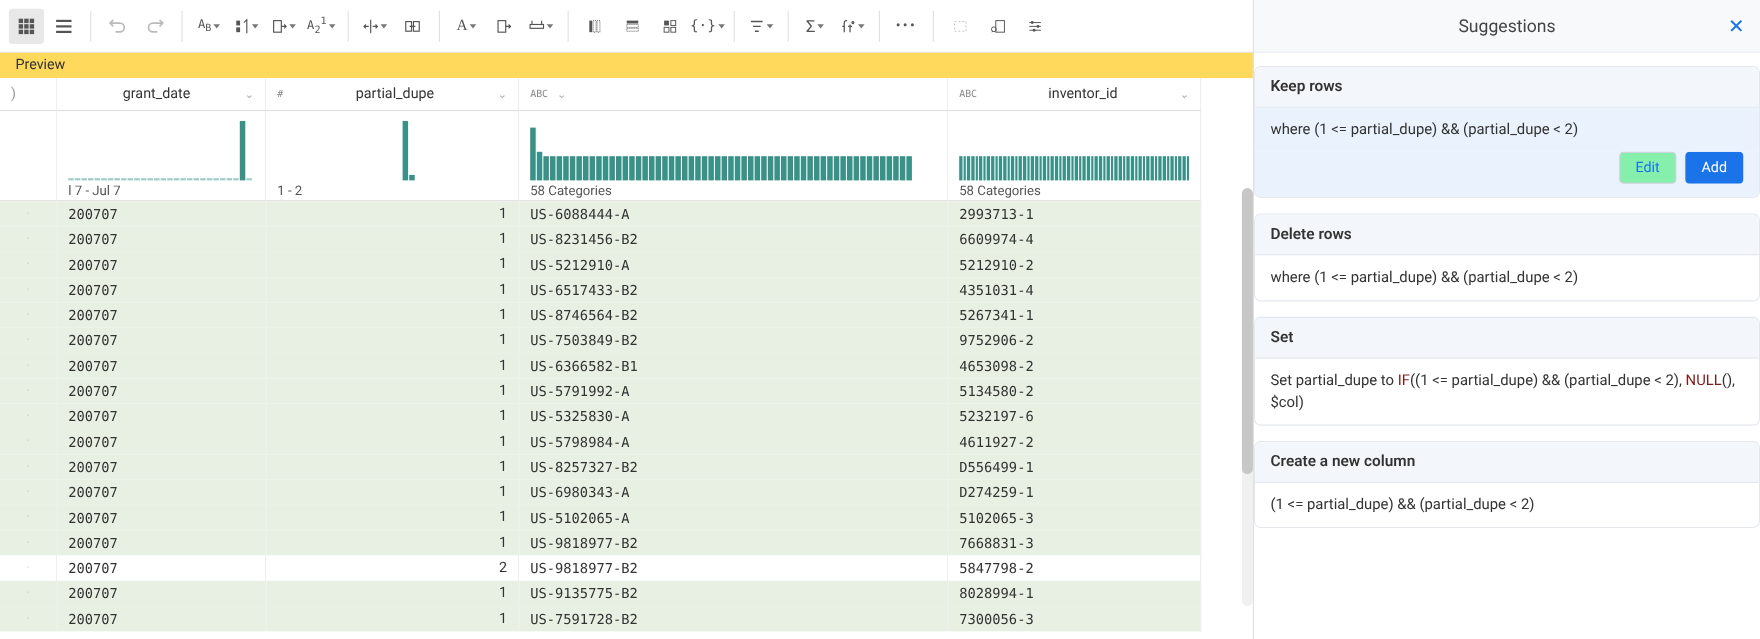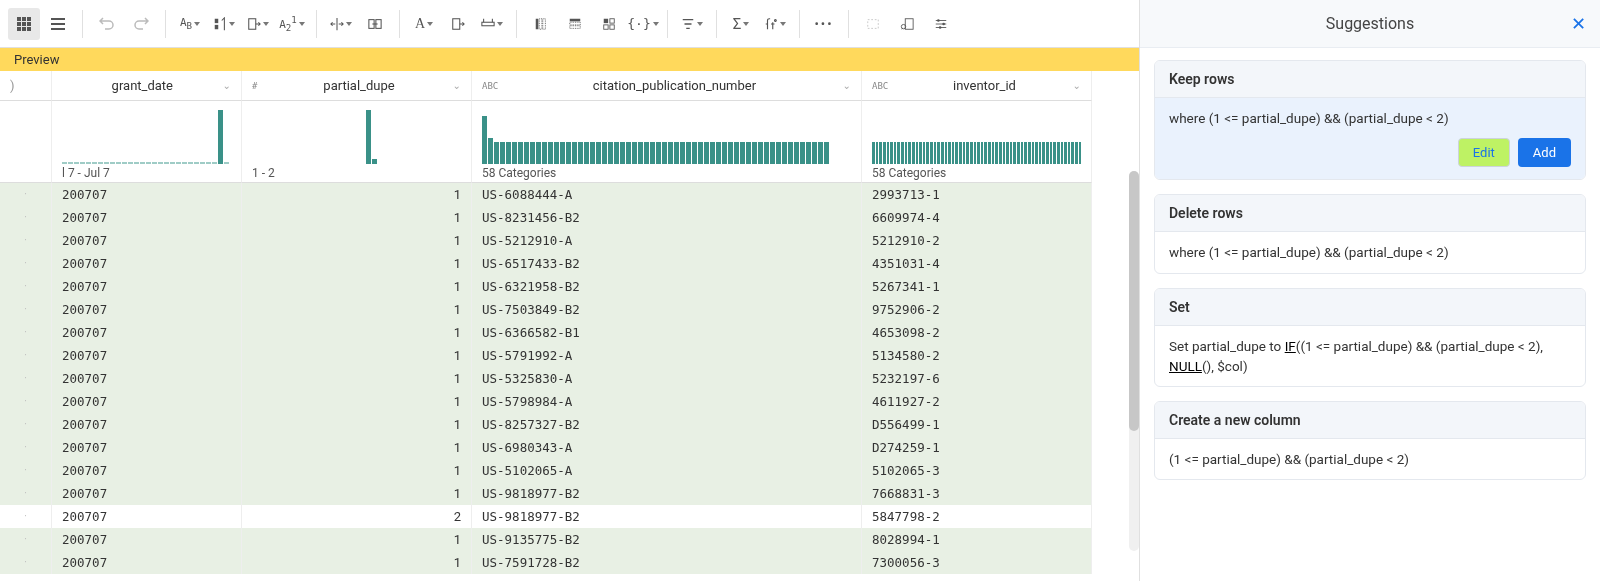--- a/index.html
+++ b/index.html
@@ -25,30 +25,30 @@
 .data-cell { padding: 2px 10px; border-right: 1px solid #eee; height: 23px; display: flex; align-items: center; }
 .data-cell.num { justify-content: flex-end; font-variant-numeric: tabular-nums; }
 .data-cell.mono { font-family: "SFMono-Regular", Consolas, monospace; font-size: 12.5px; }
 .row-marker { justify-content: center; color: #bbb; font-size: 10px; }
 .row-even { background: #e8f0e4; }
 .row-unhl { background: #fff; }
 .sidebar { width: 460px; display: flex; flex-direction: column; background: #fff; }
 .sb-header { display: flex; align-items: center; justify-content: center; height: 48px; border-bottom: 1px solid #e9edf2; position: relative; background: #f7f9fb; }
 .sb-header .title { font-size: 16px; color: #444; }
 .sb-header .close { position: absolute; right: 14px; color: #1a73e8; font-size: 18px; cursor: pointer; }
-.sb-body { padding: 12px 14px; display: flex; flex-direction: column; gap: 14px; }
+.sb-body { padding: 12px 0; display: flex; flex-direction: column; gap: 14px; }
 .card { border: 1px solid #e4e8ee; border-radius: 6px; overflow: hidden; }
 .card-head { background: #f3f6fa; padding: 10px 14px; font-size: 14px; font-weight: 600; color: #333; border-bottom: 1px solid #e4e8ee; }
 .card-body { padding: 10px 14px; font-size: 13.5px; color: #333; line-height: 1.5; }
 .card.highlight .card-body { background: #eaf2fd; }
 .card-actions { display: flex; justify-content: flex-end; gap: 8px; padding: 0 14px 12px 14px; background: #eaf2fd; }
 .btn { padding: 6px 14px; border-radius: 4px; font-size: 13px; cursor: pointer; border: 1px solid transparent; }
-.btn-secondary { background: #bef264; border-color: #ccd3dc; color: #1a73e8; text-align: center; }
+.btn-secondary { background: #86efac; border-color: #ccd3dc; color: #1a73e8; text-align: center; }
 .btn-primary { background: #1a73e8; color: #fff; }
-.kw { color: #000000; text-decoration: underline; }
+.kw { color: #7f1d1d; }
 svg { display: block; }
 .scrollbar-fake { position: absolute; right: 0; top: 100px; width: 10px; height: 380px; background: #f0f0f0; border-radius: 5px; }
 .scrollbar-thumb { background: #c7c7c7; border-radius: 5px; width: 100%; height: 260px; }
 </style>
 </head>
 <body>
 
 <div class="app">
   <div class="main">
     <div class="toolbar">
@@ -211,21 +211,20 @@
             <span class="col-name">grant_date</span>
             <span class="chev">⌄</span>
           </div>
           <div class="col-header">
             <span class="type-badge">#</span>
             <span class="col-name">partial_dupe</span>
             <span class="chev">⌄</span>
           </div>
           <div class="col-header">
             <span class="type-badge">ABC</span>
-            <span class="col-name">citation_publication_number</span>
             <span class="chev">⌄</span>
           </div>
           <div class="col-header">
             <span class="type-badge">ABC</span>
             <span class="col-name">inventor_id</span>
             <span class="chev">⌄</span>
           </div>
           <div class="hist-cell"></div>
           <div class="hist-cell">
             <div class="hist-bars">
@@ -435,21 +434,21 @@
           <div class="data-cell mono row-even">US-5212910-A</div>
           <div class="data-cell mono row-even">5212910-2</div>
           <div class="data-cell row-marker row-even">·</div>
           <div class="data-cell mono row-even">200707</div>
           <div class="data-cell num row-even">1</div>
           <div class="data-cell mono row-even">US-6517433-B2</div>
           <div class="data-cell mono row-even">4351031-4</div>
           <div class="data-cell row-marker row-even">·</div>
           <div class="data-cell mono row-even">200707</div>
           <div class="data-cell num row-even">1</div>
-          <div class="data-cell mono row-even">US-6321958-B2</div>
+          <div class="data-cell mono row-even">US-8746564-B2</div>
           <div class="data-cell mono row-even">5267341-1</div>
           <div class="data-cell row-marker row-even">·</div>
           <div class="data-cell mono row-even">200707</div>
           <div class="data-cell num row-even">1</div>
           <div class="data-cell mono row-even">US-7503849-B2</div>
           <div class="data-cell mono row-even">9752906-2</div>
           <div class="data-cell row-marker row-even">·</div>
           <div class="data-cell mono row-even">200707</div>
           <div class="data-cell num row-even">1</div>
           <div class="data-cell mono row-even">US-6366582-B1</div>

